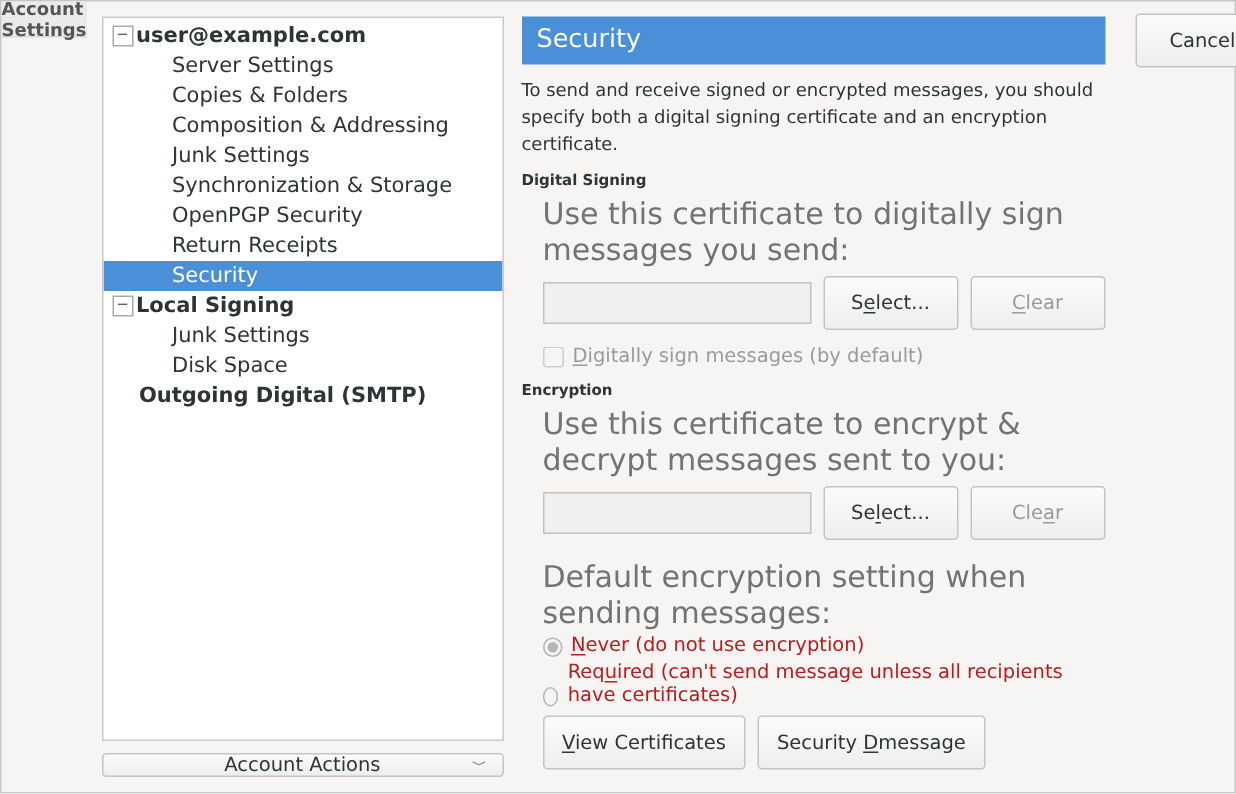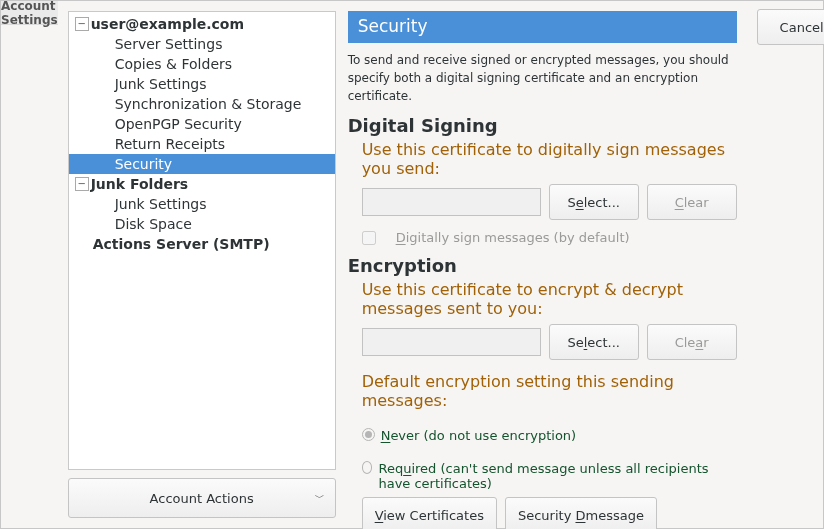--- a/index.html
+++ b/index.html
@@ -11,40 +11,40 @@
     .tree{flex:1;border:1px solid #c9c9c9;background:#fff;overflow:auto;font-size:14px;line-height:20px;padding-top:2px}
     .tree-row{display:flex;align-items:center;height:20px;padding-right:6px;white-space:nowrap}
     .twisty{width:14px;height:14px;margin:0 2px;border:1px solid #aaa;background:#fff;display:flex;align-items:center;justify-content:center;font-size:10px;line-height:10px;color:#555}
     .tree-row.top > .label{font-weight:700}
     .tree-row .label{padding-left:2px}
     .tree-row.sel{background:#4a90d9;color:#fff}
     .depth0{padding-left:4px}
     .depth0 .label{padding-left:0}
     .depth0nochild{padding-left:22px}
     .depth1{padding-left:44px}
-    .btn-combo{margin-top:8px;height:40px;border:1px solid #c4c4c4;background:linear-gradient(#fbfbfb,#eeeeee);border-radius:3px;display:flex;align-items:center;justify-content:center;position:relative;font-size:13px;color:#2e3436}
+    .btn-combo{margin-top:8px;height:16px;border:1px solid #c4c4c4;background:linear-gradient(#fbfbfb,#eeeeee);border-radius:3px;display:flex;align-items:center;justify-content:center;position:relative;font-size:13px;color:#2e3436}
     .btn-combo .chev{position:absolute;right:10px;font-size:10px;color:#555}
     .main{flex:1;display:flex;flex-direction:column;min-width:0}
     .header{background:#4a90d9;color:#fff;font-size:17px;padding:5px 10px 7px}
     .desc{font-size:12px;line-height:18px;margin-top:8px;color:#2e3436}
-    .section-title{font-weight:700;font-size:18px;margin-top:10px}
+    .section-title{font-weight:700;font-size:10px;margin-top:10px}
     .indent{padding-left:14px;margin-top:4px}
     .field-row{display:flex;gap:8px;margin-top:6px;align-items:center}
     .text-field{flex:1;height:28px;border:1px solid #c2c2c2;background:#f0f0f0;border-radius:0}
     .gbtn{height:36px;min-width:90px;border:1px solid #c4c4c4;background:linear-gradient(#fbfbfb,#eeeeee);border-radius:3px;display:flex;align-items:center;justify-content:center;font-size:13px;color:#2e3436}
     .gbtn.disabled{color:#9a9a98}
     .mnem{text-decoration:underline;text-underline-offset:2px}
-    .check-row{display:flex;align-items:center;gap:20px;margin-top:10px;color:#9a9a98}
+    .check-row{display:flex;align-items:center;gap:6px;margin-top:10px;color:#9a9a98}
     .check-row input[type=checkbox]{width:14px;height:14px}
-    .radio-row{display:flex;align-items:flex-start;gap:6px;margin-top:18px;color:#14532d}
+    .radio-row{display:flex;align-items:flex-end;gap:6px;margin-top:3px;color:#b91c1c}
     .radio{width:13px;height:13px;border:1px solid #b5b5b5;border-radius:50%;display:inline-flex;align-items:center;justify-content:center}
     .radio .dot{width:7px;height:7px;border-radius:50%;background:#b5b5b5}
     .footer{display:flex;justify-content:flex-start;gap:26px;padding:8px 10px 10px}
     .footer .gbtn{min-width:90px}
-    .subdesc{font-size:16px;color:#a16207}
+    .subdesc{font-size:20px;color:#737373}
   </style>
 </head>
 <body>
 
 <div class="win">
   <div class="titlebar">Account Settings</div>
   <div class="content">
 
     <div class="sidebar">
       <div class="tree" id="tree">
@@ -52,46 +52,49 @@
             <span class="twisty">−</span>
             <span class="label">user@example.com</span>
           </div>
           <div class="tree-row depth1">
             <span class="label">Server Settings</span>
           </div>
           <div class="tree-row depth1">
             <span class="label">Copies &amp; Folders</span>
           </div>
           <div class="tree-row depth1">
+            <span class="label">Composition &amp; Addressing</span>
+          </div>
+          <div class="tree-row depth1">
             <span class="label">Junk Settings</span>
           </div>
           <div class="tree-row depth1">
             <span class="label">Synchronization &amp; Storage</span>
           </div>
           <div class="tree-row depth1">
             <span class="label">OpenPGP Security</span>
           </div>
           <div class="tree-row depth1">
             <span class="label">Return Receipts</span>
           </div>
           <div class="tree-row depth1 sel">
             <span class="label">Security</span>
           </div>
           <div class="tree-row top depth0">
             <span class="twisty">−</span>
-            <span class="label">Junk Folders</span>
+            <span class="label">Local Signing</span>
           </div>
           <div class="tree-row depth1">
             <span class="label">Junk Settings</span>
           </div>
           <div class="tree-row depth1">
             <span class="label">Disk Space</span>
           </div>
           <div class="tree-row top depth0nochild">
-            <span class="label">Actions Server (SMTP)</span>
+            <span class="label">Outgoing Digital (SMTP)</span>
           </div>
         </div>
       <div class="btn-combo">
         <span>Account Actions</span>
         <span class="chev">﹀</span>
       </div>
     </div>
 
     <div class="main">
       <div class="header">Security</div>
@@ -120,21 +123,21 @@
         <div class="subdesc">Use this certificate to encrypt &amp; decrypt messages sent to you:</div>
         <div class="field-row">
           <input class="text-field" readonly="" value="" style="">
           <div class="gbtn">
               <span><span>Se</span><span class="mnem">l</span><span>ect...</span></span>
             </div>
           <div class="gbtn disabled">
               <span><span>Cle</span><span class="mnem">a</span><span>r</span></span>
             </div>
         </div>
-        <div class="subdesc" style="margin-top:12px">Default encryption setting this sending messages:</div>
+        <div class="subdesc" style="margin-top:12px">Default encryption setting when sending messages:</div>
         <div class="radio-row">
           <span class="radio">
               <span class="dot"></span>
             </span>
           <span><span class="mnem">N</span><span>ever (do not use encryption)</span></span>
         </div>
         <div class="radio-row">
           <span class="radio"></span>
           <span><span>Req</span><span class="mnem">u</span><span>ired (can't send message unless all recipients have certificates)</span></span>
         </div>

